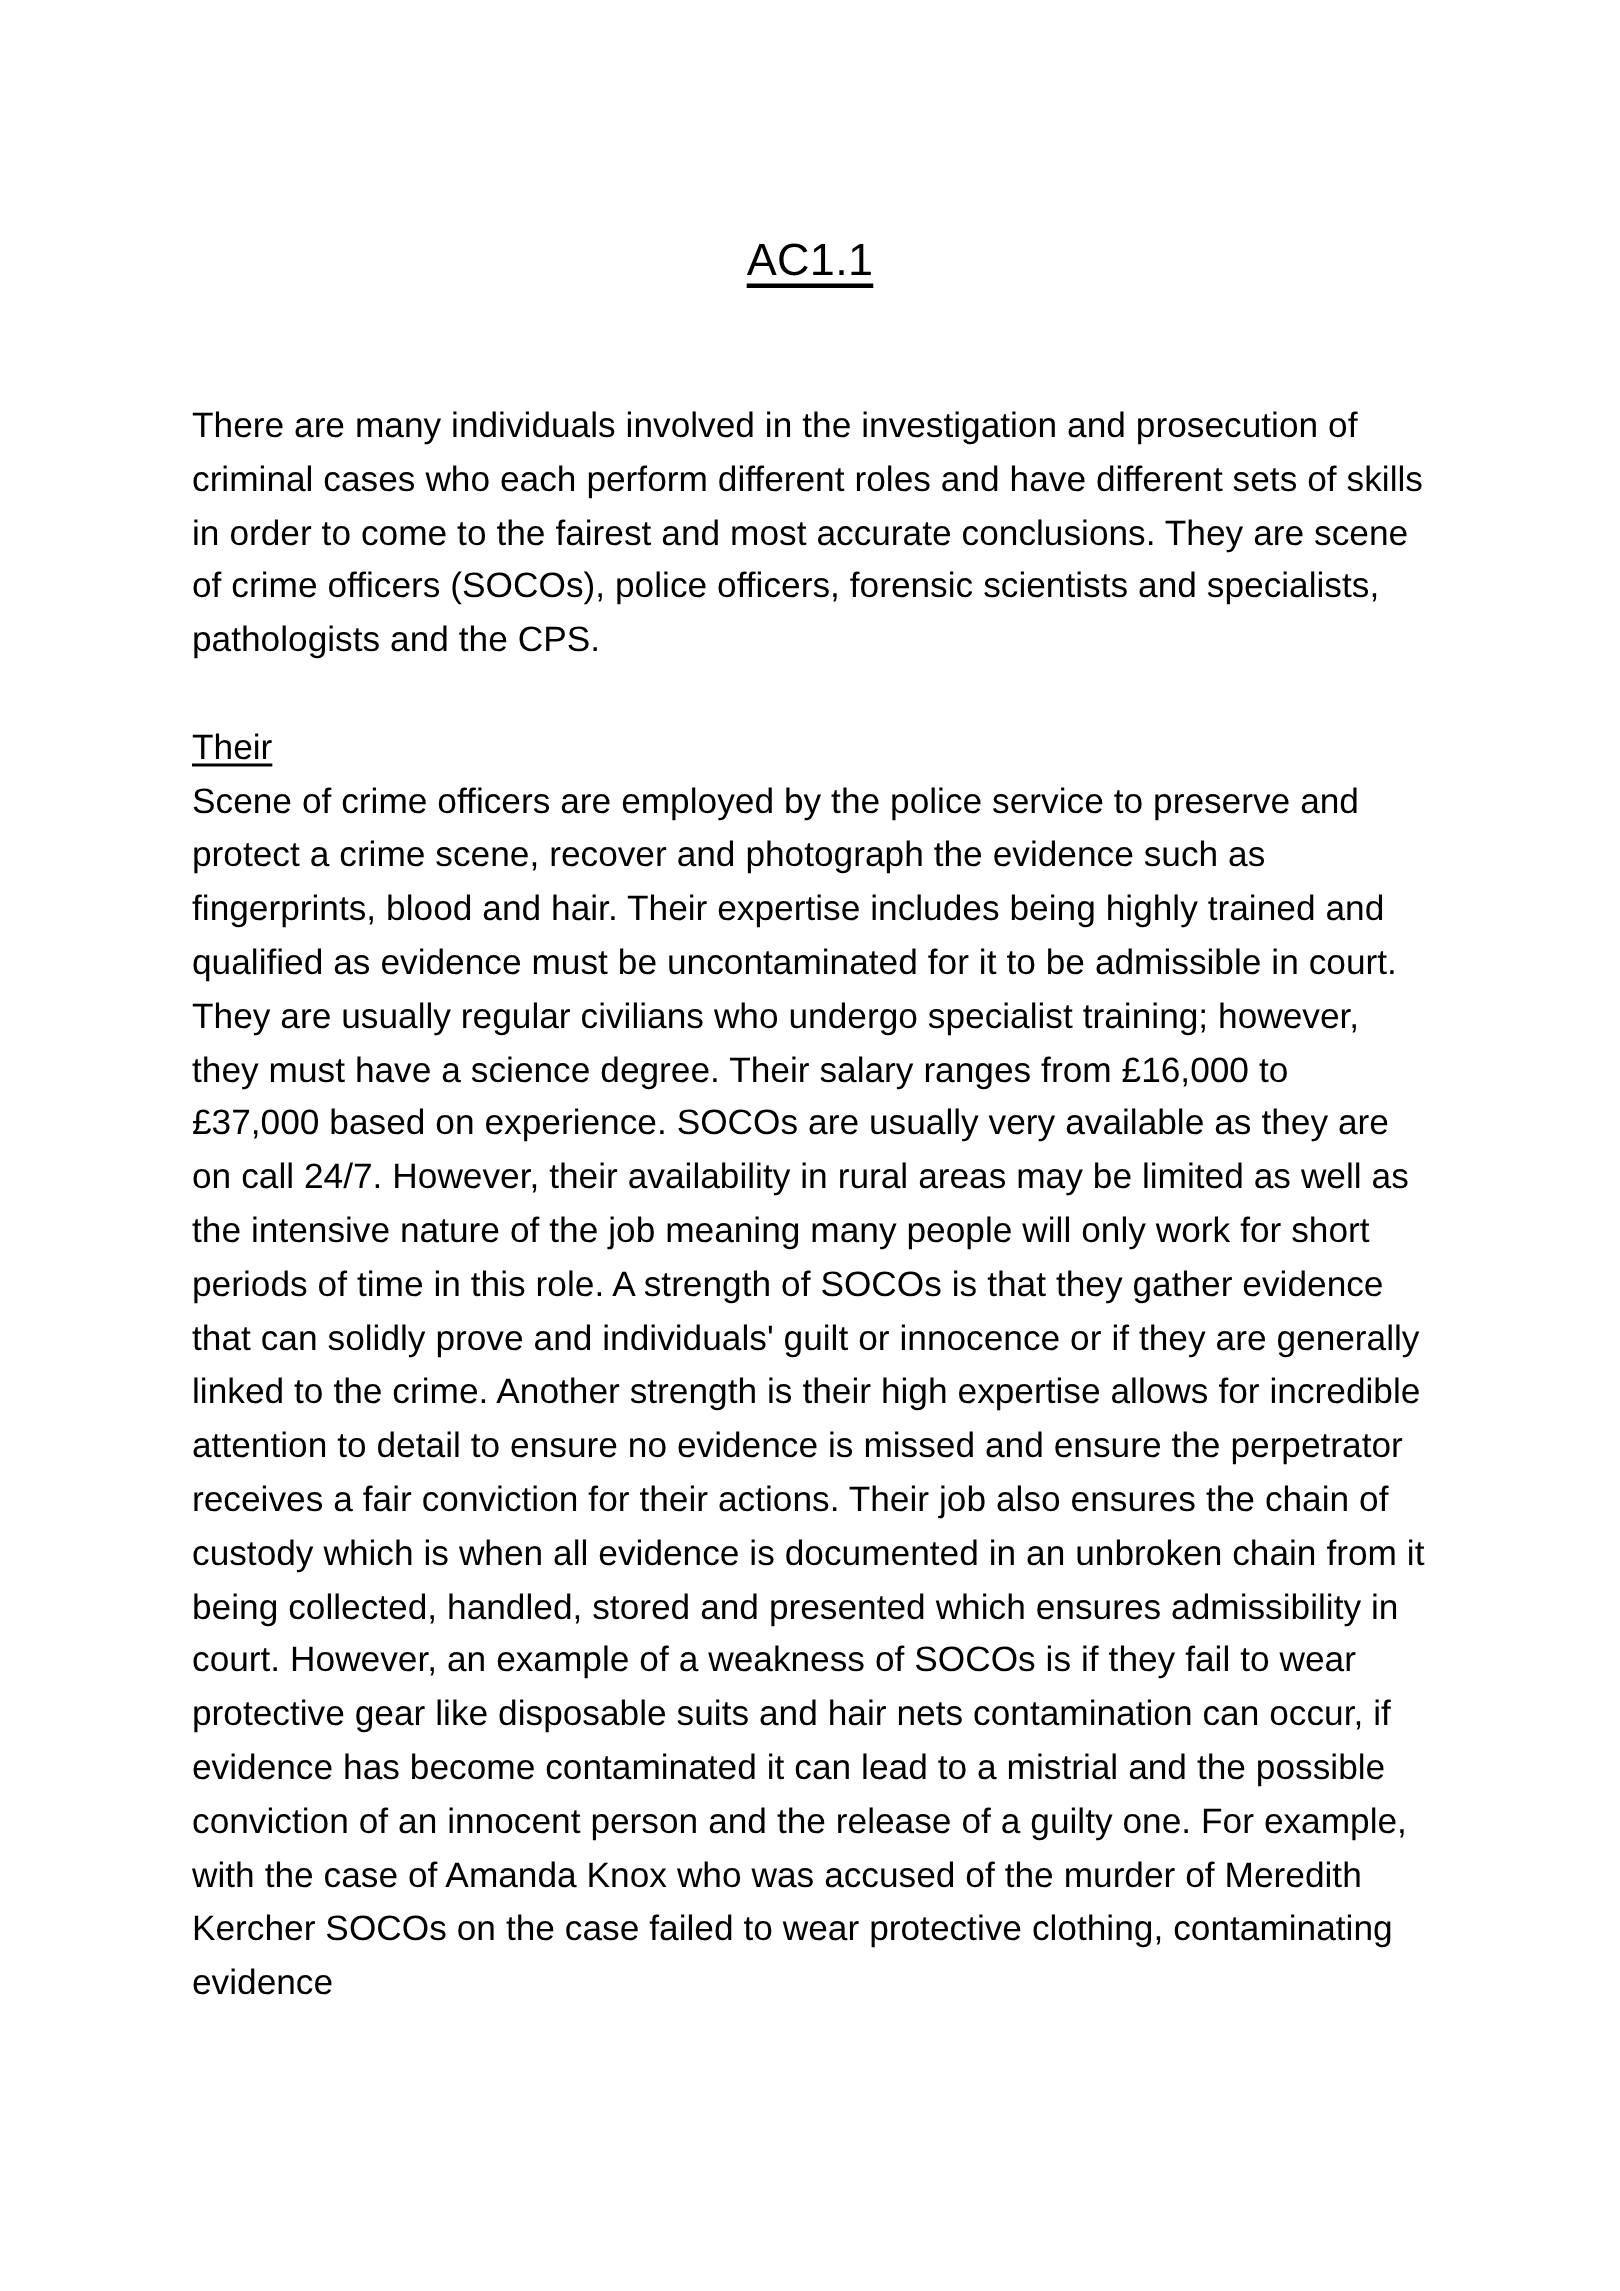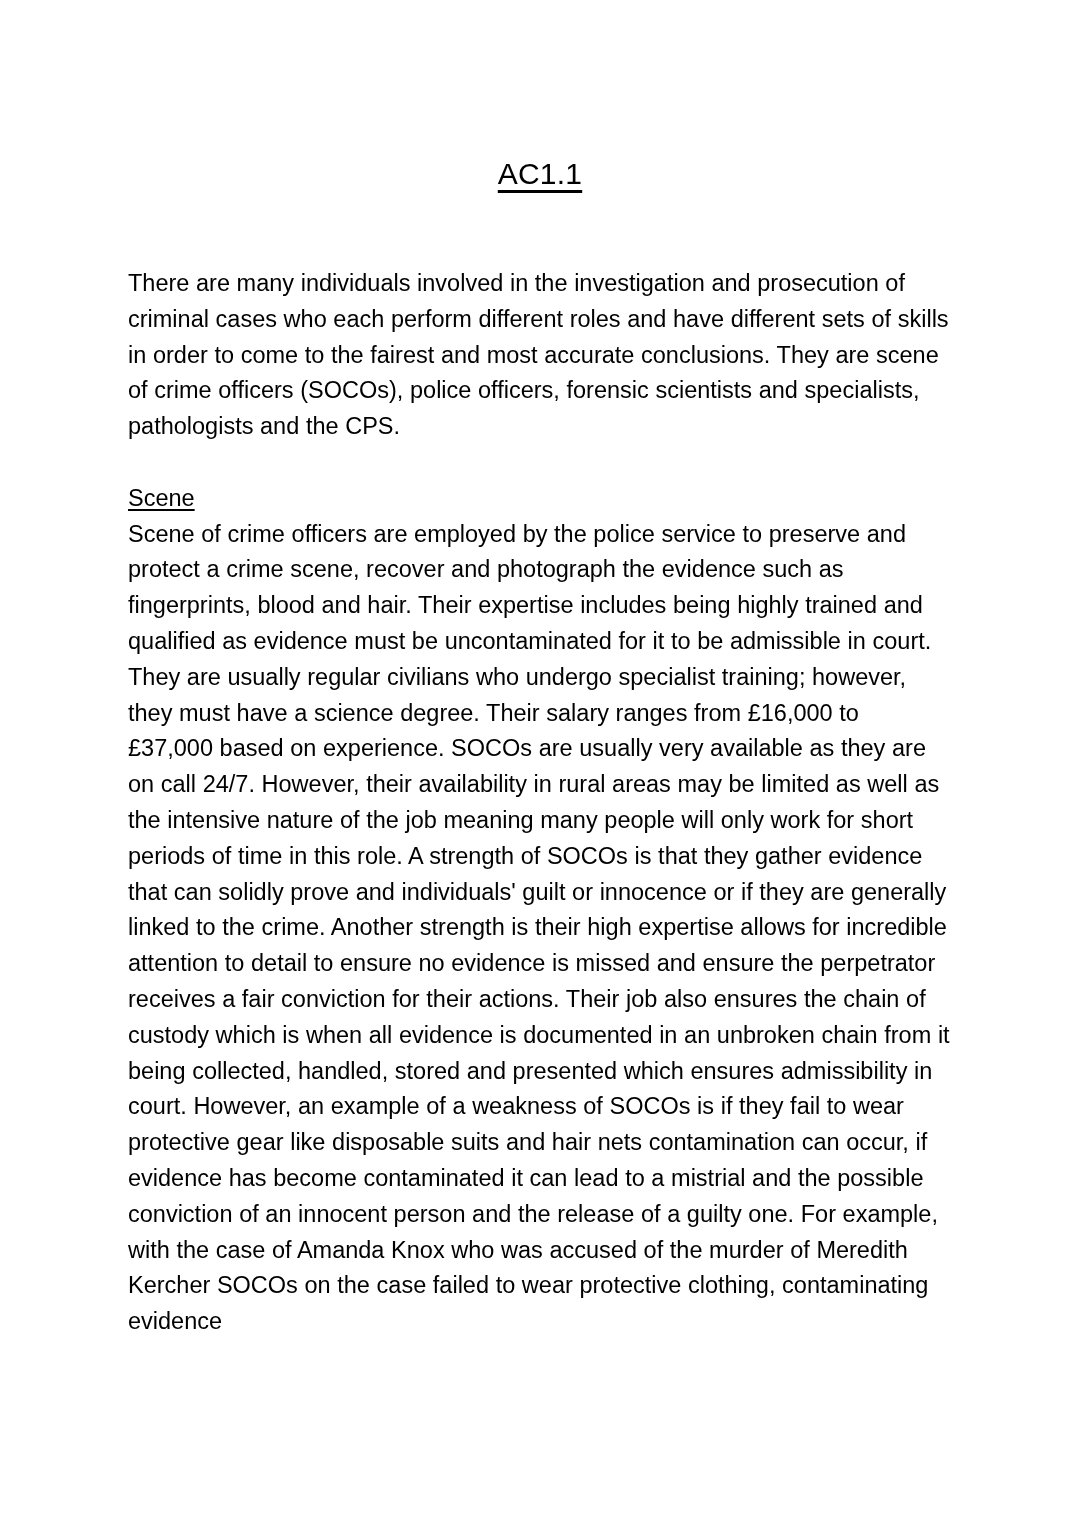--- a/index.html
+++ b/index.html
@@ -84,18 +84,18 @@
 <div class="page">
 
   <h1 class="doc-title"><span class="title-text">AC1.1</span></h1>
 
   <div class="body-block">
 
     <p class="para">There are many individuals involved in the investigation and prosecution of criminal cases who each perform different roles and have different sets of skills in order to come to the fairest and most accurate conclusions. They are scene of crime officers (SOCOs), police officers, forensic scientists and specialists, pathologists and the CPS.</p>
 
     <div class="spacer-line"></div>
 
-    <h2 class="section-heading"><span class="heading-text">Scene</span></h2>
+    <h2 class="section-heading"><span class="heading-text">Their</span></h2>
 
     <p class="para" id="socos-body"><span>Scene of crime officers are employed by the police service to preserve and protect a crime scene, recover and photograph the evidence such as fingerprints, blood and hair. Their expertise includes being highly trained and qualified as evidence must be uncontaminated for it to be admissible in court. They are usually regular civilians who undergo specialist training; however, they must have a science degree. Their salary ranges from £16,000 to £37,000 based on experience. SOCOs are usually very available as they are on call 24/7. However, their availability in rural areas may be limited as well as the intensive nature of the job meaning many people will only work for short periods of time in this role. A </span><b>strength</b><span> of SOCOs is that they gather evidence that can solidly prove and individuals' guilt or innocence or if they are generally linked to the crime. Another </span><b>strength</b><span> is their high expertise allows for incredible attention to detail to ensure no evidence is missed and ensure the perpetrator receives a fair conviction for their actions. Their job also ensures the chain of custody which is when all evidence is documented in an unbroken chain from it being collected, handled, stored and presented which ensures admissibility in court. However, an example of a </span><b>weakness</b><span> of SOCOs is if they fail to wear protective gear like disposable suits and hair nets contamination can occur, if evidence has become contaminated it can lead to a mistrial and the possible conviction of an innocent person and the release of a guilty one. For example, with the case of Amanda Knox who was accused of the murder of Meredith Kercher SOCOs on the case failed to wear protective clothing, contaminating evidence</span></p>
 
   </div>
 </div>
 
 </body></html>

